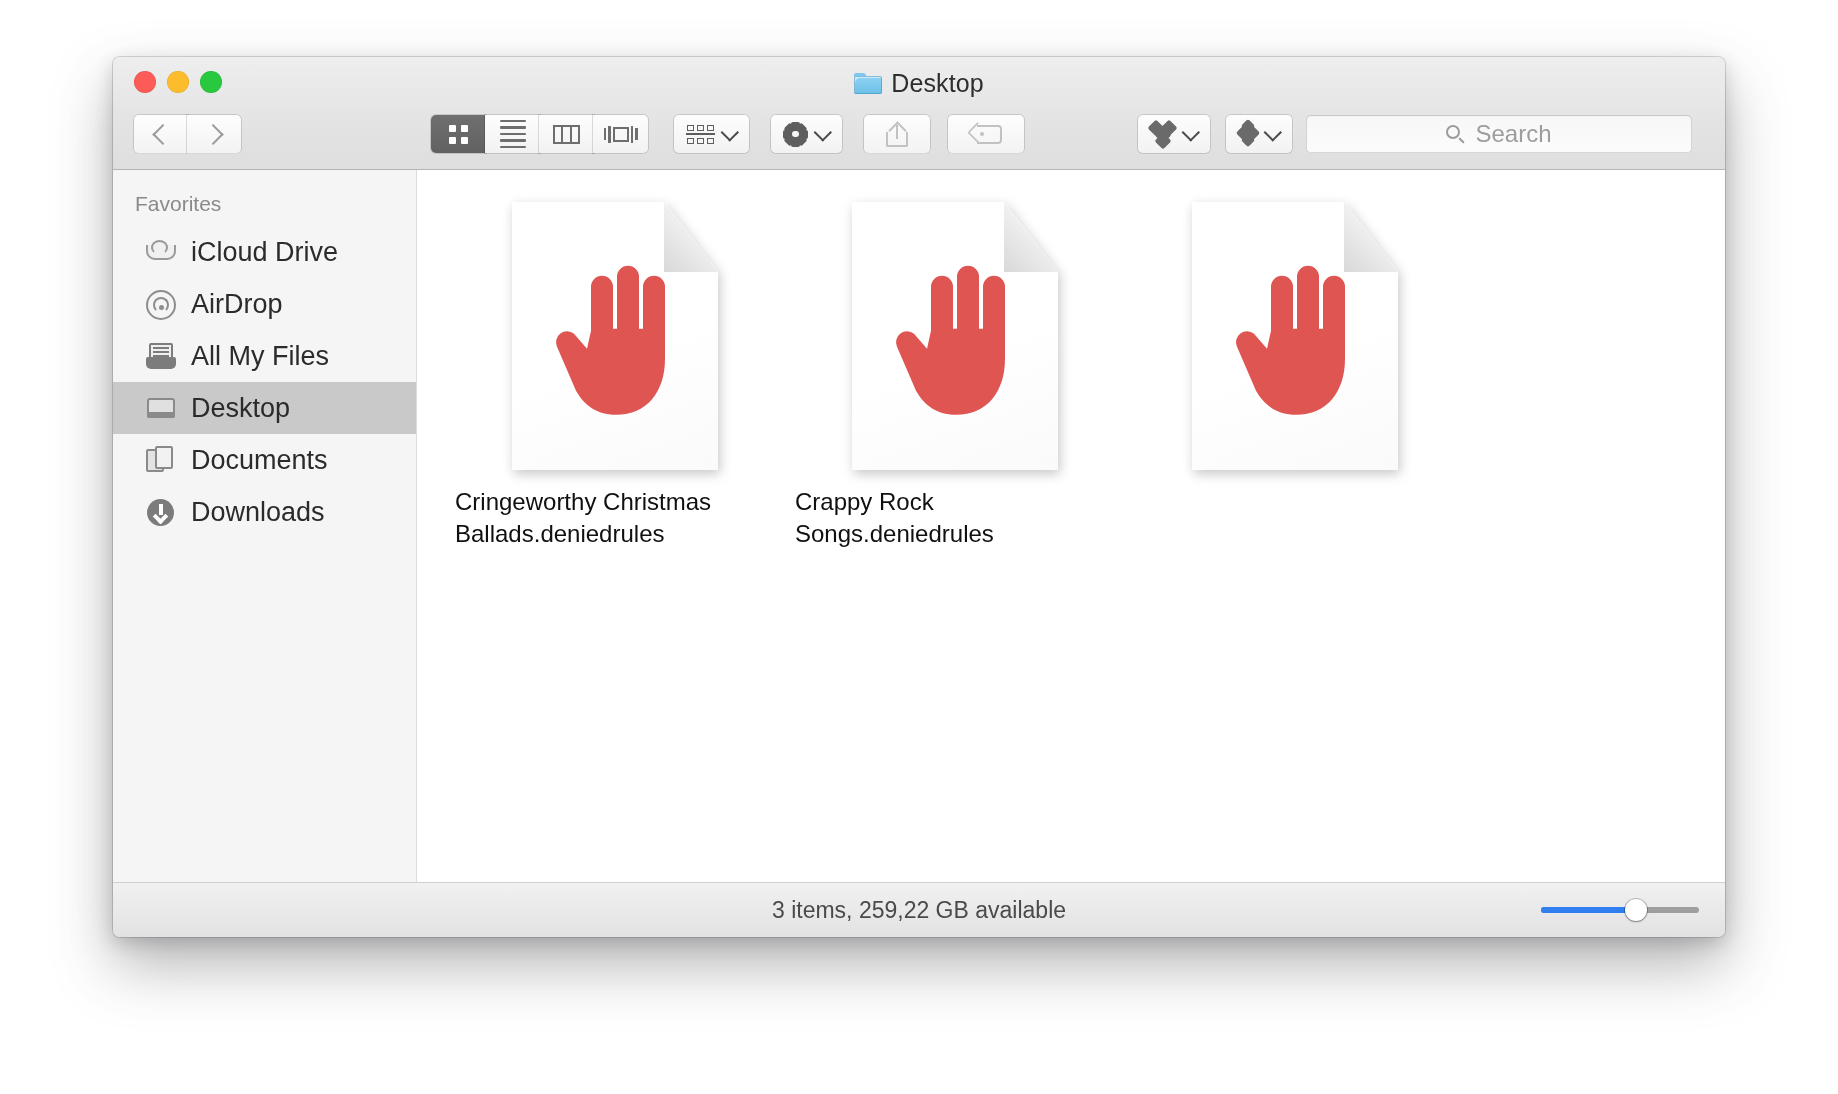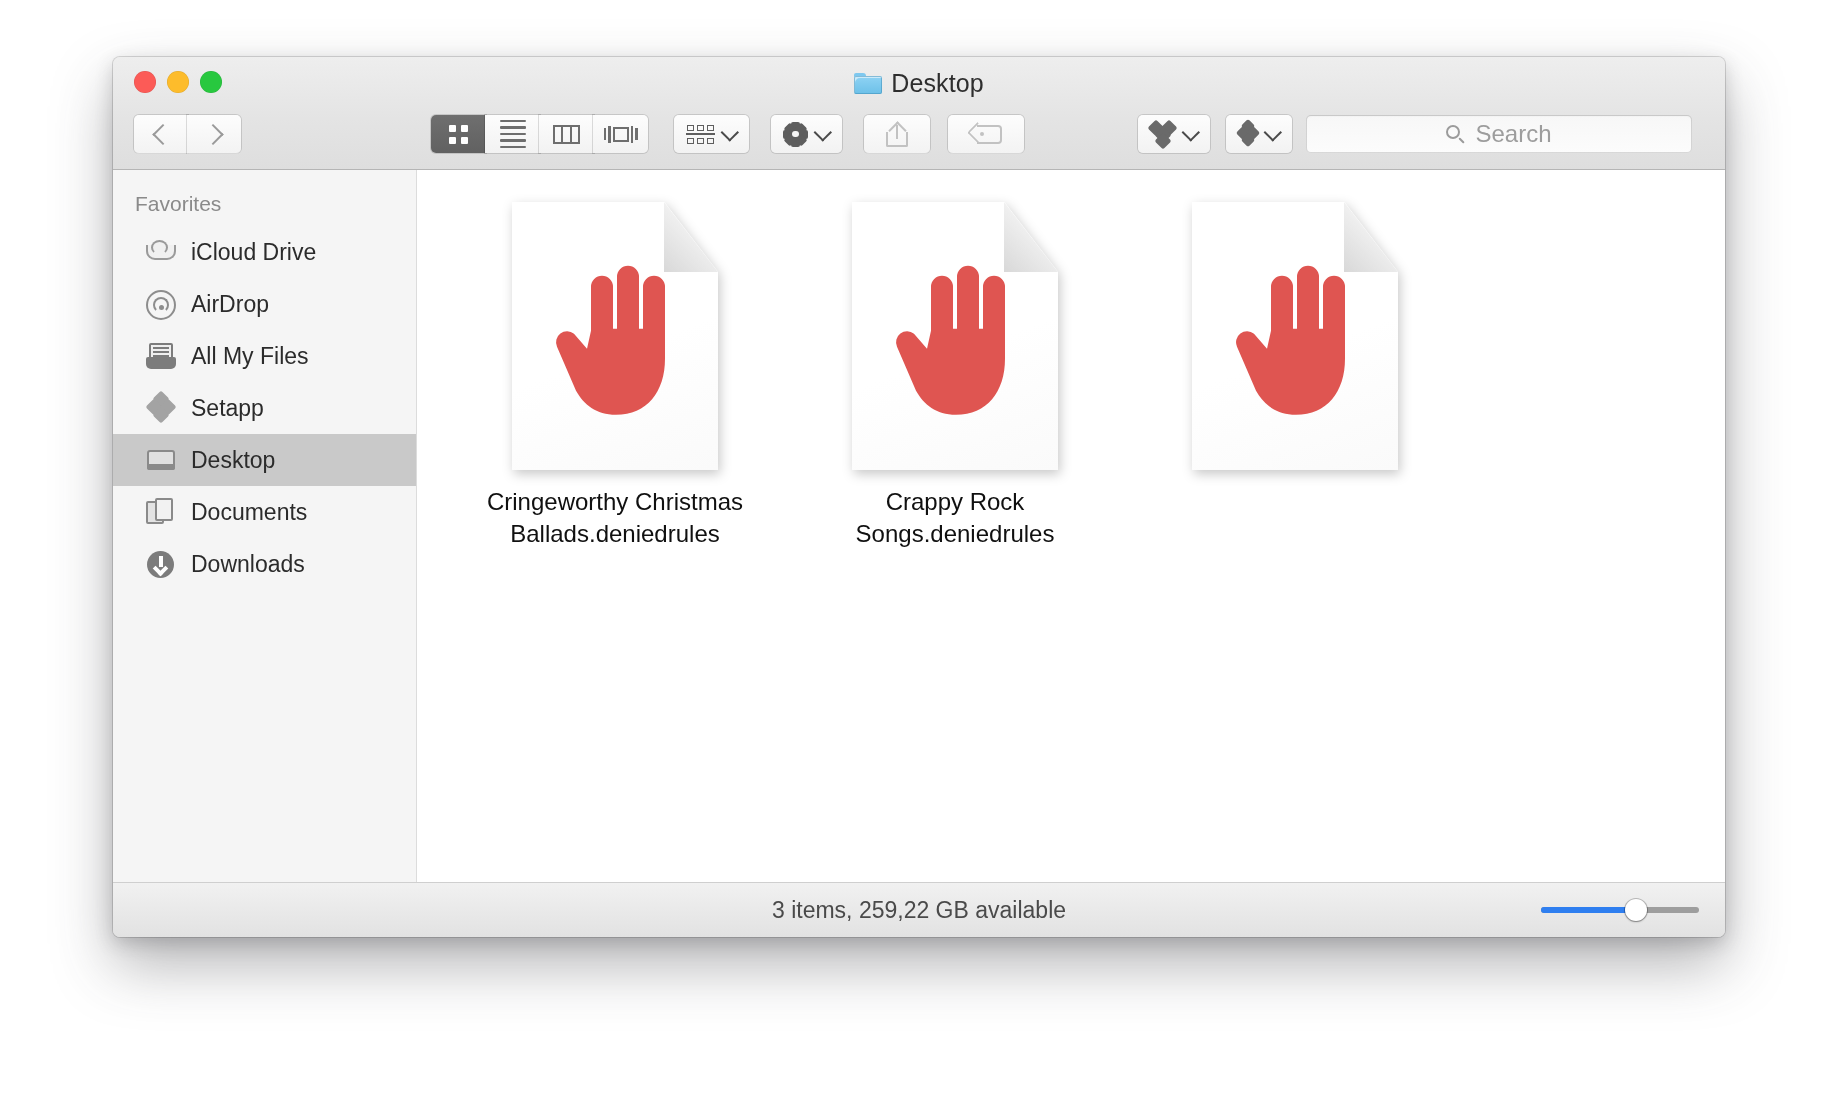--- a/index.html
+++ b/index.html
@@ -324,21 +324,21 @@
     font-weight: normal;
   }
   .sidebar-item {
     height: 52px;
     display: flex;
     align-items: center;
     gap: 14px;
     padding-left: 32px;
     box-sizing: border-box;
     color: #2b2b2b;
-    font-size: 23px;
+    font-size: 27px;
   }
   .sidebar-item.selected { background: #c9c9c9; }
   .sb-icon { width: 32px; height: 32px; position: relative; flex: 0 0 32px; }
 
   
   .ic-cloud { }
   .ic-cloud::before {
     content:""; position:absolute; left:1px; top:9px;
     width: 30px; height: 15px;
     border: 2px solid #9a9a9a; border-radius: 0 0 9px 9px; border-top: none;
@@ -485,21 +485,21 @@
   }
   .hand {
     position: absolute;
     left: 50%; top: 50%;
     transform: translate(-50%, -47%);
     width: 128px; height: 156px;
   }
 
   .file-label {
     margin-top: 16px;
-    text-align: center;
+    text-align: left;
     font-size: 24px;
     line-height: 32px;
     color: #101010;
     width: 320px;
   }
 
   
   #statusbar {
     flex: 0 0 54px;
     height: 54px;
@@ -700,29 +700,20 @@
         <span>AirDrop</span>
       </div>
 
       <div class="sidebar-item">
         <span class="sb-icon ic-allfiles">
             <s></s>
           </span>
         <span>All My Files</span>
       </div>
 
-      <div class="sidebar-item">
-        <span class="sb-icon ic-setapp">
-            <s></s>
-            <b></b>
-            <i></i>
-            <u></u>
-          </span>
-        <span>Setapp</span>
-      </div>
 
 
       <div class="sidebar-item selected">
         <span class="sb-icon ic-desktop"></span>
         <span>Desktop</span>
       </div>
 
       <div class="sidebar-item">
         <span class="sb-icon ic-docs"></span>
         <span>Documents</span>

